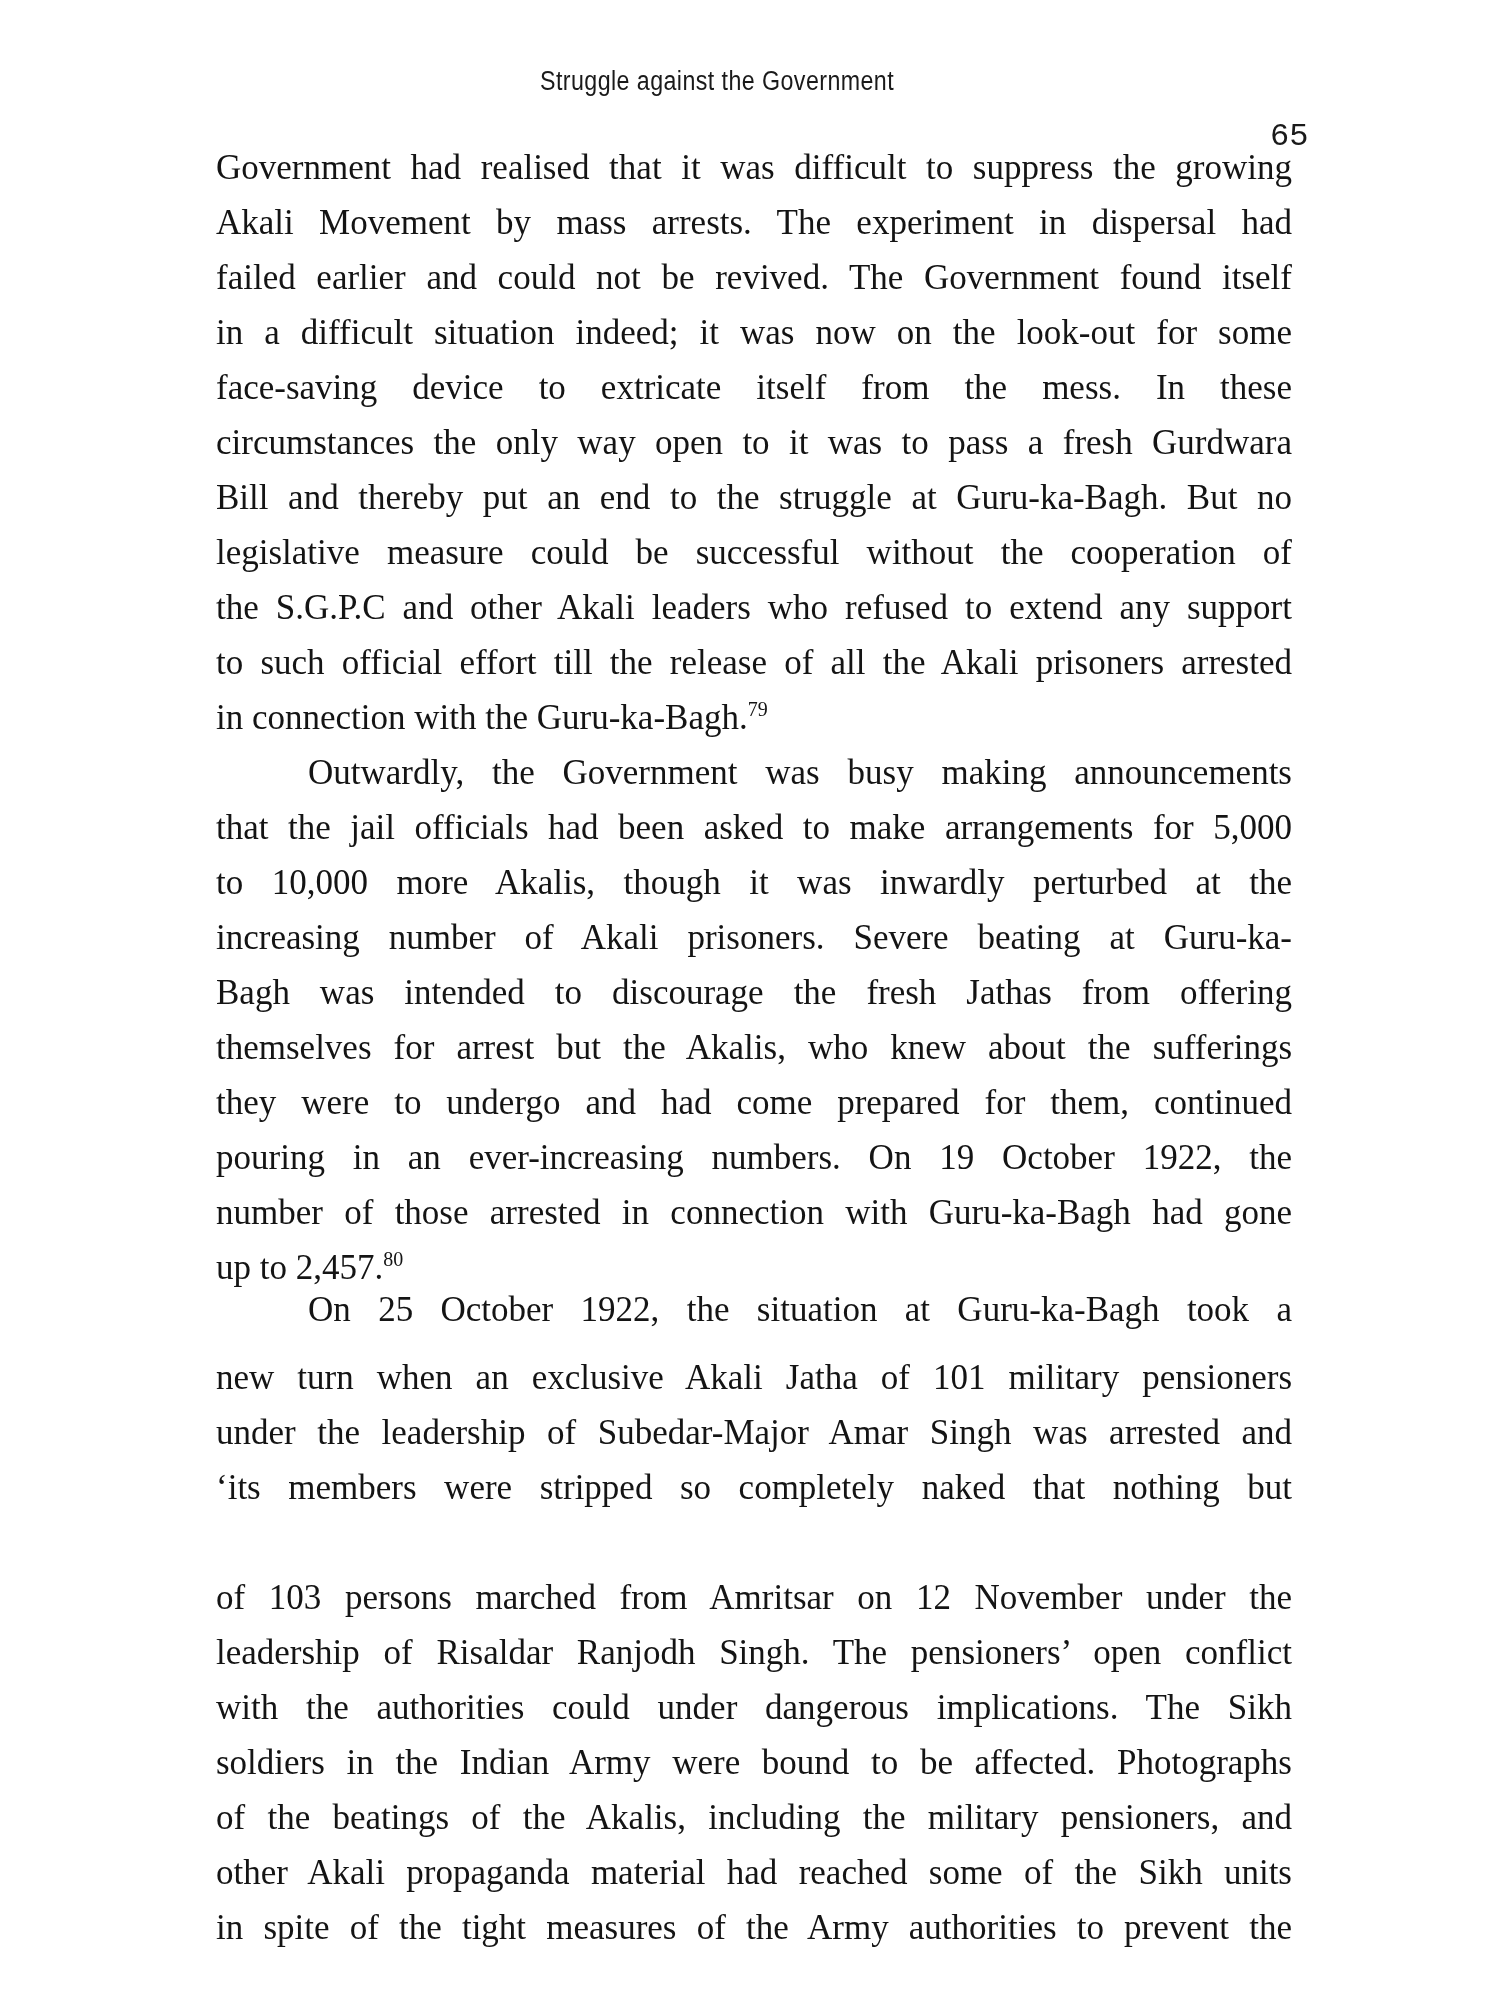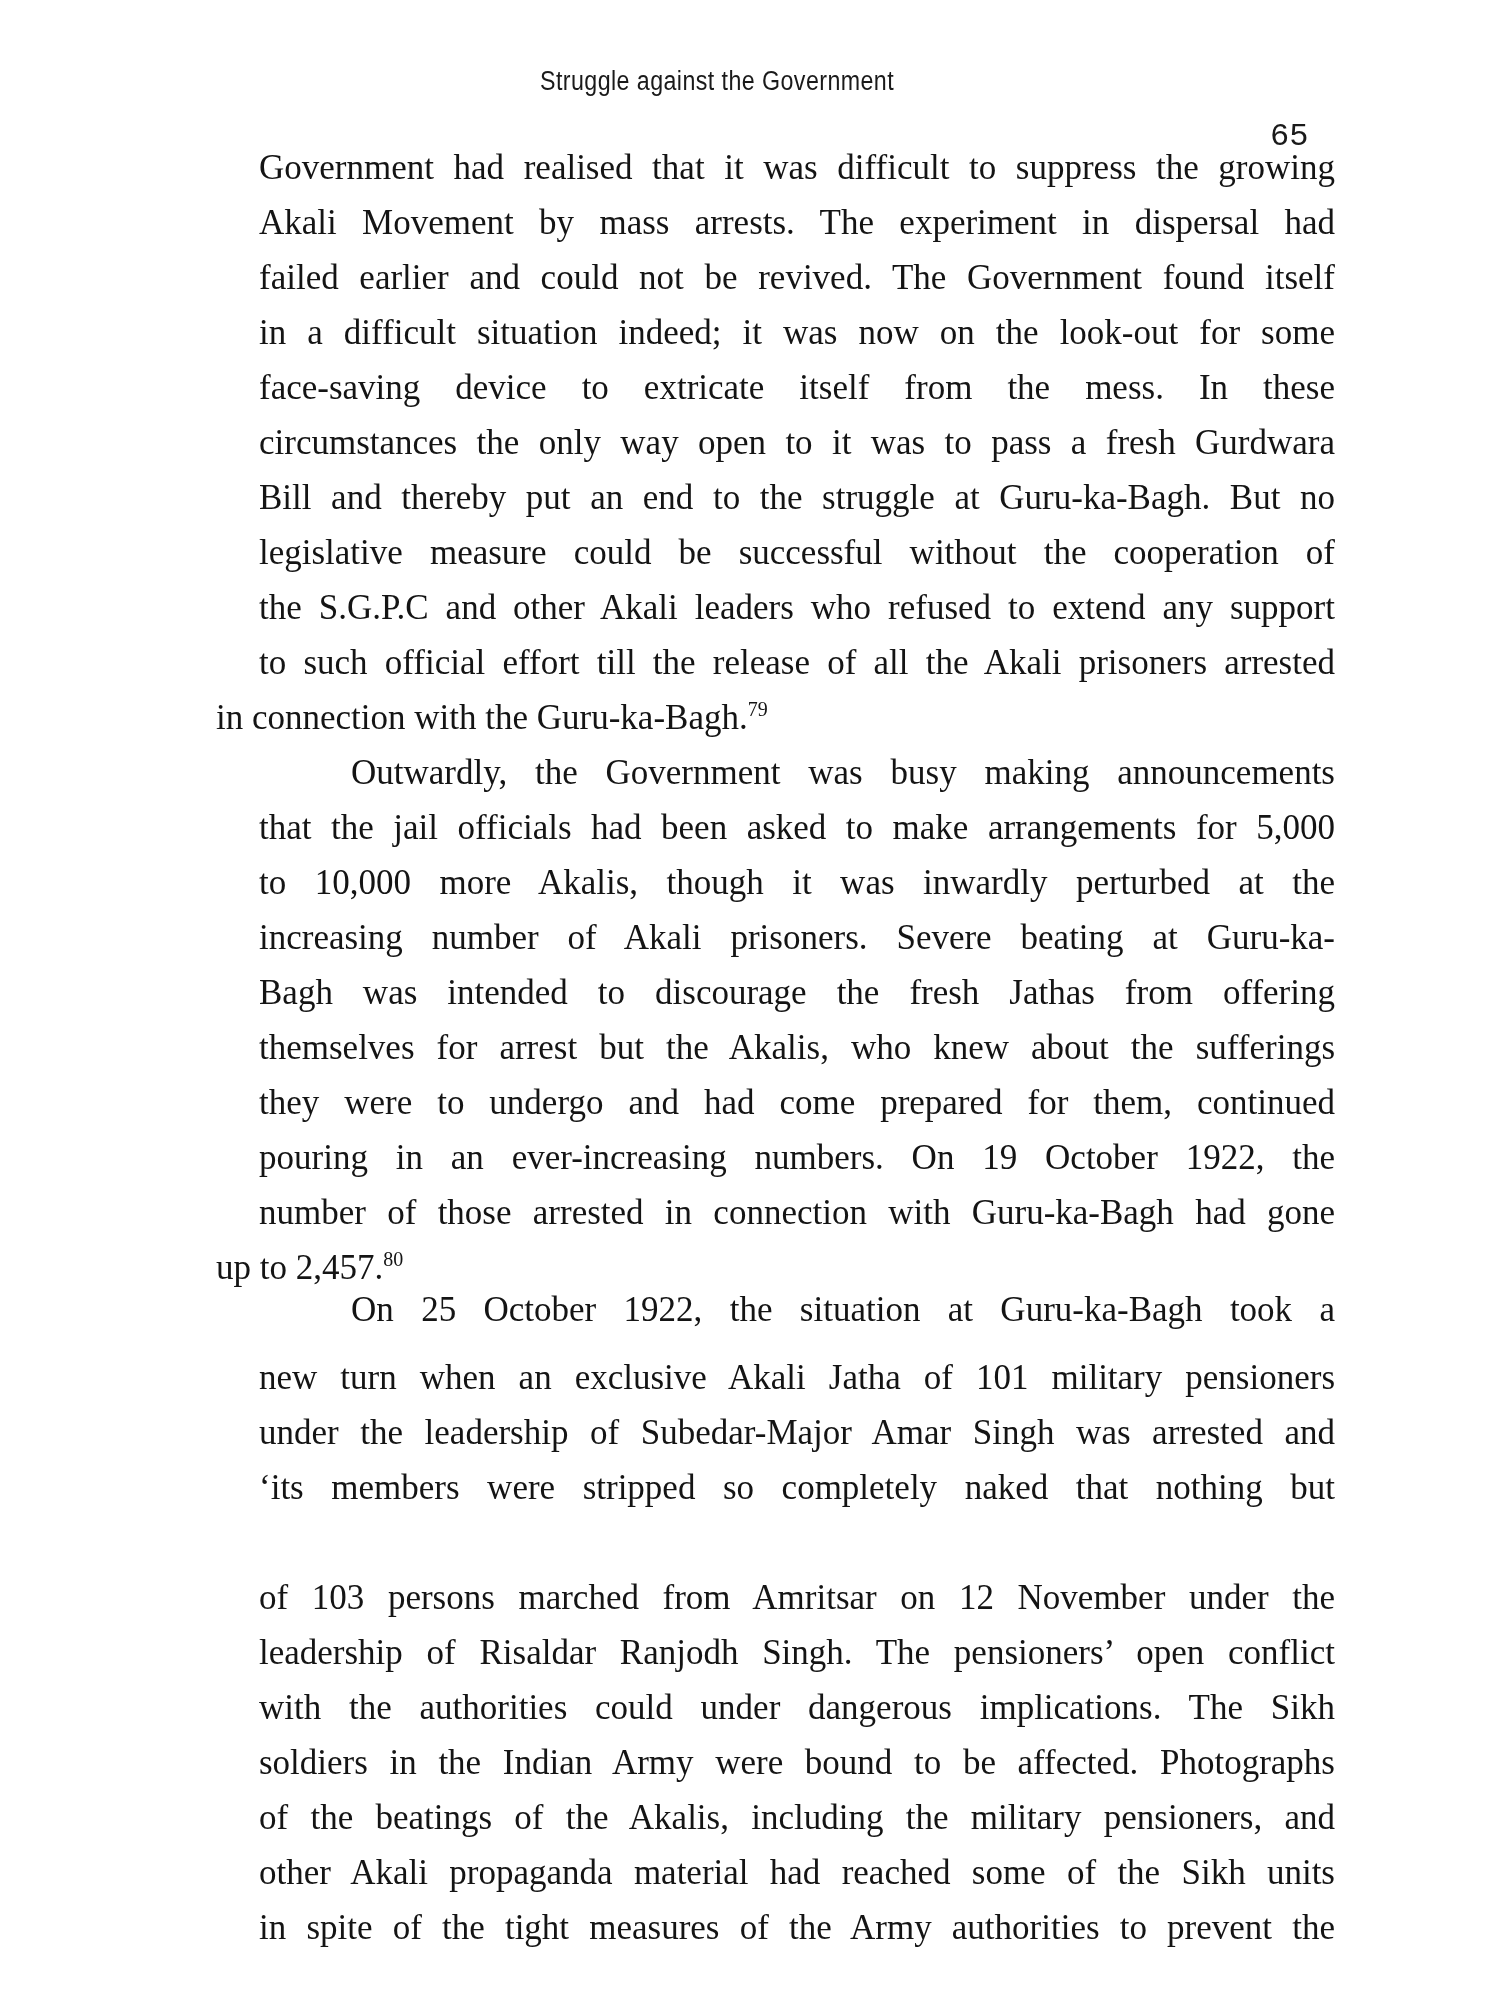--- a/index.html
+++ b/index.html
@@ -16,21 +16,21 @@
     font-family:Liberation Mono, monospace; font-size:32px; color:#1a1a1a;margin-top:44px;
   }
   .body-text { position:absolute; left:216px; top:140px; width:1076px; }
   .line {
     position:absolute; left:0; width:1076px; height:55px;
     font-family:"Liberation Serif", serif; font-size:35px; line-height:55px;
     text-align:justify; text-align-last:justify; white-space:nowrap;
   }
   .line.last { text-align-last:left; }
   .line.indent { padding-left:92px; box-sizing:border-box; }
-  .line span.inner { display:inline-block; width:100%; text-align:justify; text-align-last:justify; white-space:normal;margin-left:43px; }
+  .line span.inner { display:inline-block; width:100%; text-align:justify; text-align-last:justify; white-space:normal; }
   sup { font-size:20px; vertical-align:super; line-height:0; }
   i { font-style:italic; }
 </style>
 </head>
 <body>
 
 <div class="page">
   <div class="running-head">Struggle against the Government</div>
   <div class="page-number">65</div>
 

